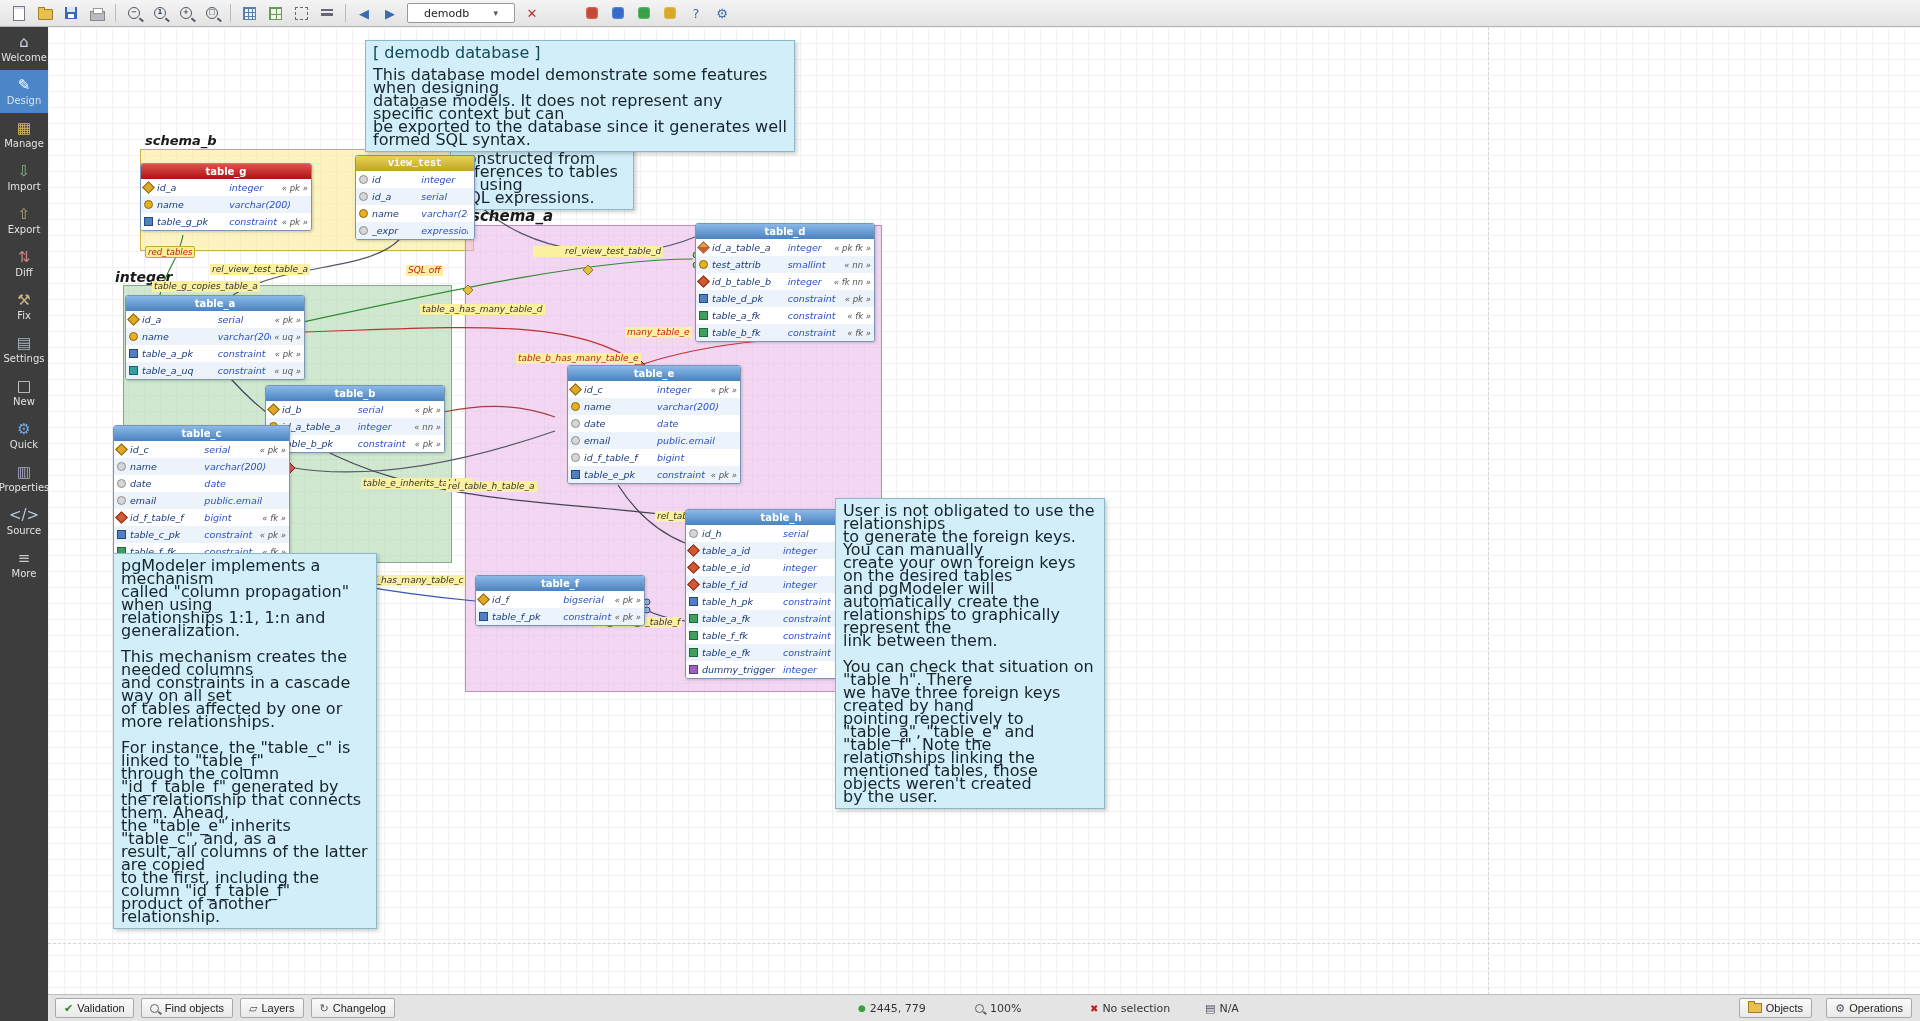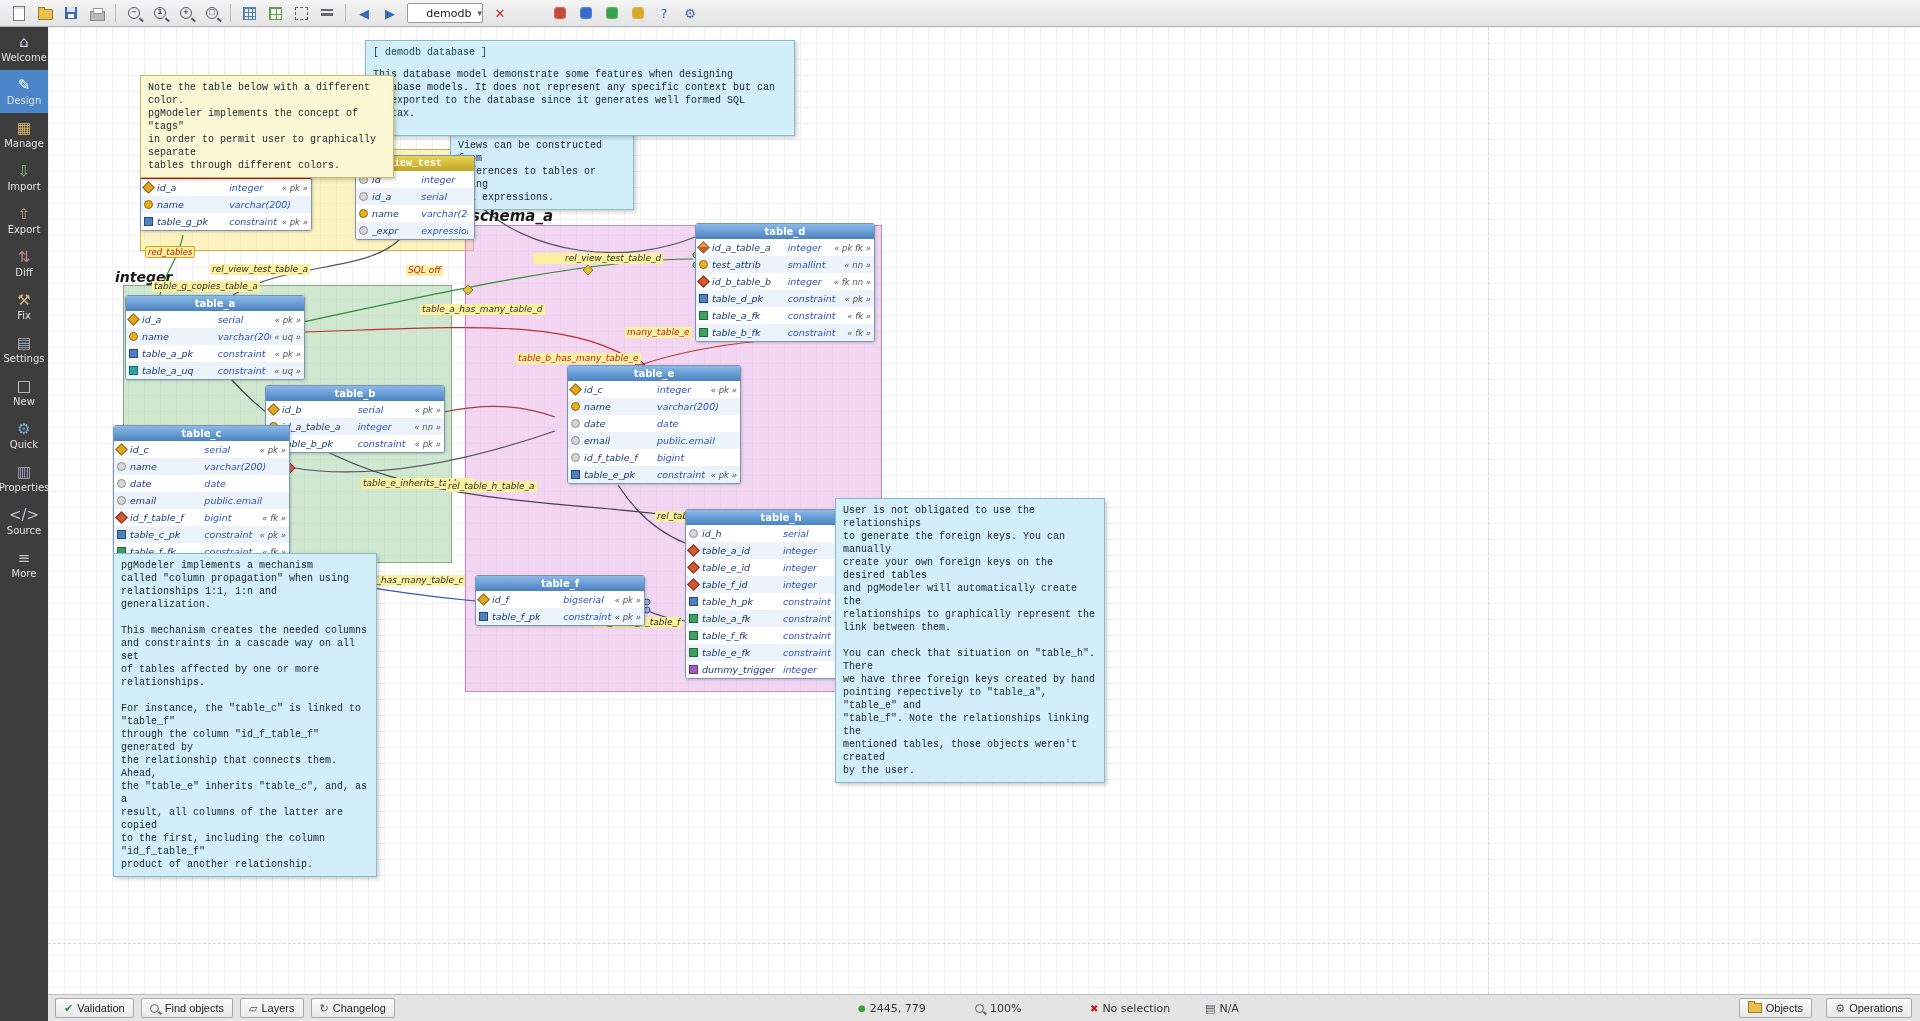--- a/index.html
+++ b/index.html
@@ -6,21 +6,21 @@
     font-family:"DejaVu Sans",sans-serif;background:#fff;}
   
   #toolbar{position:absolute;left:0;top:0;right:0;height:27px;
     background:linear-gradient(#f4f4f4,#e3e3e3);border-bottom:1px solid #b5b5b5;
     display:flex;align-items:center;padding-left:6px;box-sizing:border-box;z-index:50;}
   .tb-btn{width:24px;height:22px;display:inline-flex;align-items:center;justify-content:center;
     border-radius:2px;margin:0 1px;cursor:default;}
   .tb-sep{width:1px;height:18px;background:#bbb;margin:0 5px;display:inline-block;}
   .tb-gap{width:34px;display:inline-block;}
   .tb-combo{height:18px;min-width:74px;background:#fff;border:1px solid #999;border-radius:2px;
-    display:inline-flex;align-items:center;justify-content:flex-end;padding:0 0;margin:9px 4px;
+    display:inline-flex;align-items:center;justify-content:space-between;padding:0 16px;margin:9px 4px;
     font-size:11px;color:#222;}
   .combo-arrow{font-size:9px;color:#555;margin-left:6px;}
   .k-glyph{font-size:13px;line-height:13px;}
   .k-sq{width:12px;height:12px;border-radius:3px;display:inline-block;box-shadow:inset 0 0 2px rgba(255,255,255,.6);}
   .k-doc{width:10px;height:13px;background:#fff;border:1px solid #778;display:inline-block;
     box-shadow:inset 0 2px 0 #dde4ee;}
   .k-folder{width:13px;height:9px;background:#e8c050;border:1px solid #a08020;border-radius:1px;
     position:relative;display:inline-block;margin-top:3px;}
   .k-folder::before{content:"";position:absolute;top:-3px;left:-1px;width:5px;height:2px;
     background:#e8c050;border:1px solid #a08020;border-bottom:none;}
@@ -82,21 +82,21 @@
   .ti-pkfk{transform:rotate(45deg);background:linear-gradient(135deg,#e0a828 50%,#cf5a35 50%);border:1px solid #8a4410;}
   .ti-fknn{transform:rotate(45deg);background:#cf5a35;border:1px solid #8a2a10;}
   .ti-cpk{background:#5080c0;border:1px solid #204a80;}
   .ti-cfk{background:#40a060;border:1px solid #1a6a35;}
   .ti-cuq{background:#30a0a0;border:1px solid #106a6a;}
   .ti-trg{background:#a060c0;border:1px solid #603a80;}
   .rn{color:#1a3a7a;width:44%;overflow:hidden;}
   .rt{color:#2a50c0;flex:1;overflow:hidden;}
   .rf{color:#555;font-size:8.5px;margin-left:3px;}
   .note{position:absolute;background:#d2eef8;border:1px solid #8ab8c8;box-shadow:2px 2px 4px rgba(0,0,0,.2);
-    padding:5px 7px;font-size:10px;line-height:13px;color:#16242c;box-sizing:border-box;font-family:Liberation Mono, monospace;}
+    padding:5px 7px;font-size:16px;line-height:13px;color:#16242c;box-sizing:border-box;}
   .note-yellow{background:#fcf7d4;border-color:#c8b868;}
   .note-title{color:#114a58;margin-bottom:9px;}
   .note-body{white-space:pre-line;}
   
   #statusbar{position:absolute;left:48px;right:0;bottom:0;height:26px;background:#e4e4e4;
     border-top:1px solid #bdbdbd;display:flex;align-items:center;z-index:45;font-size:11px;color:#222;}
   .sb-btn{height:20px;border:1px solid #a8a8a8;border-radius:2px;background:linear-gradient(#fbfbfb,#e9e9e9);
     display:flex;align-items:center;gap:4px;padding:0 8px;margin-left:7px;font-size:11px;color:#222;cursor:default;}
   .sb-info{position:absolute;top:0;height:26px;display:flex;align-items:center;gap:4px;color:#333;}
   .ic-check{color:#2a8a2a;font-size:11px;}
@@ -272,21 +272,21 @@
       <polygon points="540,238 545,243 540,248 535,243" fill="#e0c040" stroke="#907820"></polygon>
     </g>
   </svg>
 <div class="schema-region" style="left: 92px; top: 122px; width: 332px; height: 100px; background: rgba(250, 234, 140, 0.55); border: 1px solid rgb(200, 180, 74);"></div>
     <div class="schema-label" style="left: 97px; top: 106px; font-size: 13px;">schema_b</div>
     <div class="schema-region" style="left: 75px; top: 258px; width: 327px; height: 276px; background: rgba(168, 214, 168, 0.55); border: 1px solid rgb(134, 168, 134);"></div>
     <div class="schema-label" style="left: 67px; top: 242px; font-size: 14px;">integer</div>
     <div class="schema-region" style="left: 417px; top: 198px; width: 415px; height: 465px; background: rgba(232, 180, 232, 0.55); border: 1px solid rgb(200, 136, 200);"></div>
     <div class="schema-label" style="left: 423px; top: 180px; font-size: 15px;">schema_a</div>
     <div class="rlabel" style="left: 162px; top: 237px; z-index: 3;">rel_view_test_table_a</div>
-    <div class="rlabel" style="left: 485px; top: 226px; z-index: 3; padding-left: 32px;">rel_view_test_table_d</div>
+    <div class="rlabel" style="left: 485px; top: 219px; z-index: 3; padding-left: 32px;">rel_view_test_table_d</div>
     <div class="rlabel red" style="left: 358px; top: 238px; z-index: 3;">SQL off</div>
     <div class="rlabel" style="left: 104px; top: 254px; z-index: 3;">table_g_copies_table_a</div>
     <div class="rlabel" style="left: 372px; top: 277px; z-index: 3;">table_a_has_many_table_d</div>
     <div class="rlabel red" style="left: 577px; top: 300px; z-index: 3;">many_table_e</div>
     <div class="rlabel red" style="left: 468px; top: 326px; z-index: 3;">table_b_has_many_table_e</div>
     <div class="rlabel" style="left: 313px; top: 451px; z-index: 3;">table_e_inherits_table_c</div>
     <div class="rlabel" style="left: 390px; top: 454px; z-index: 4; margin-left: 8px;">rel_table_h_table_a</div>
     <div class="rlabel" style="left: 607px; top: 484px; z-index: 3;">rel_table_h_table_e</div>
     <div class="rlabel" style="left: 296px; top: 548px; z-index: 3;">table_f_has_many_table_c</div>
     <div class="rlabel" style="left: 546px; top: 590px; z-index: 3;">rel_table_h_table_f</div>
@@ -580,26 +580,20 @@
         <span class="rn">dummy_trigger</span>
         <span class="rt">integer</span>
         <span class="rf"></span>
       </div>
     </div>
     <div class="note" style="left: 317px; top: 13px; width: 430px; min-height: 96px; z-index: 6;">
       <div class="note-title">[ demodb database ]</div>
       <div class="note-body">This database model demonstrate some features when designing
 database models. It does not represent any specific context but can
 be exported to the database since it generates well formed SQL syntax.</div>
-    </div>
-    <div class="note note-yellow" style="left: 92px; top: 48px; width: 254px; min-height: 64px; z-index: 7;">
-      <div class="note-body">Note the table below with a different color.
-pgModeler implements the concept of "tags"
-in order to permit user to graphically separate
-tables through different colors.</div>
     </div>
     <div class="note" style="left: 402px; top: 106px; width: 184px; min-height: 52px; z-index: 3;">
       <div class="note-body">Views can be constructed from
 references to tables or using
 SQL expressions.</div>
     </div>
     <div class="note" style="left: 65px; top: 526px; width: 264px; min-height: 218px; z-index: 8;">
       <div class="note-body">pgModeler implements a mechanism
 called "column propagation" when using
 relationships 1:1, 1:n and generalization.

